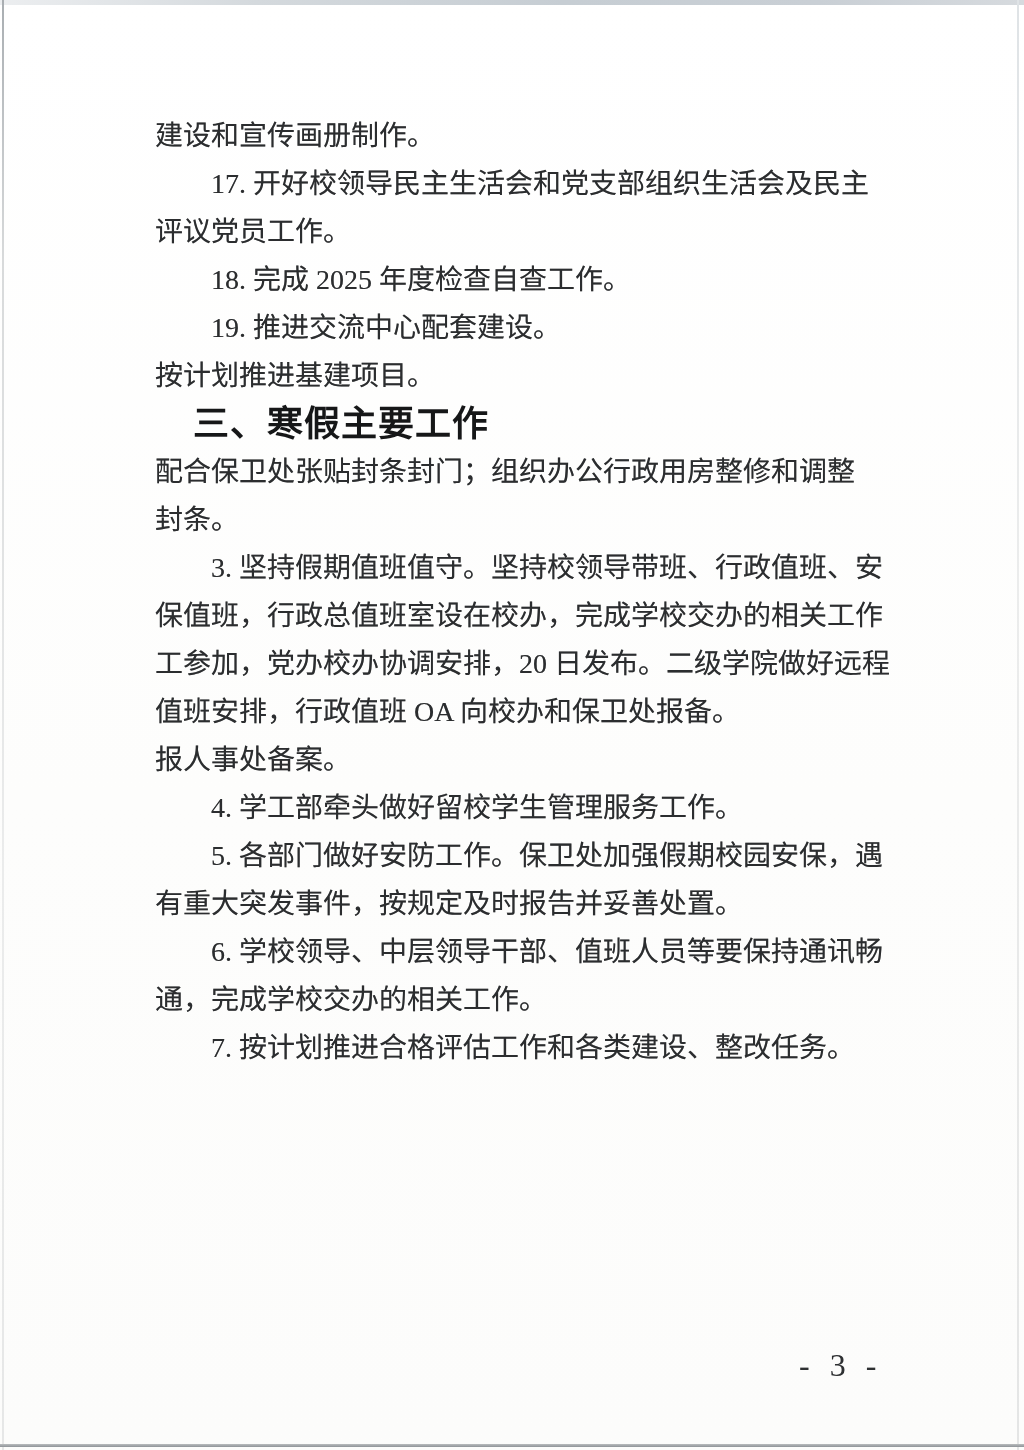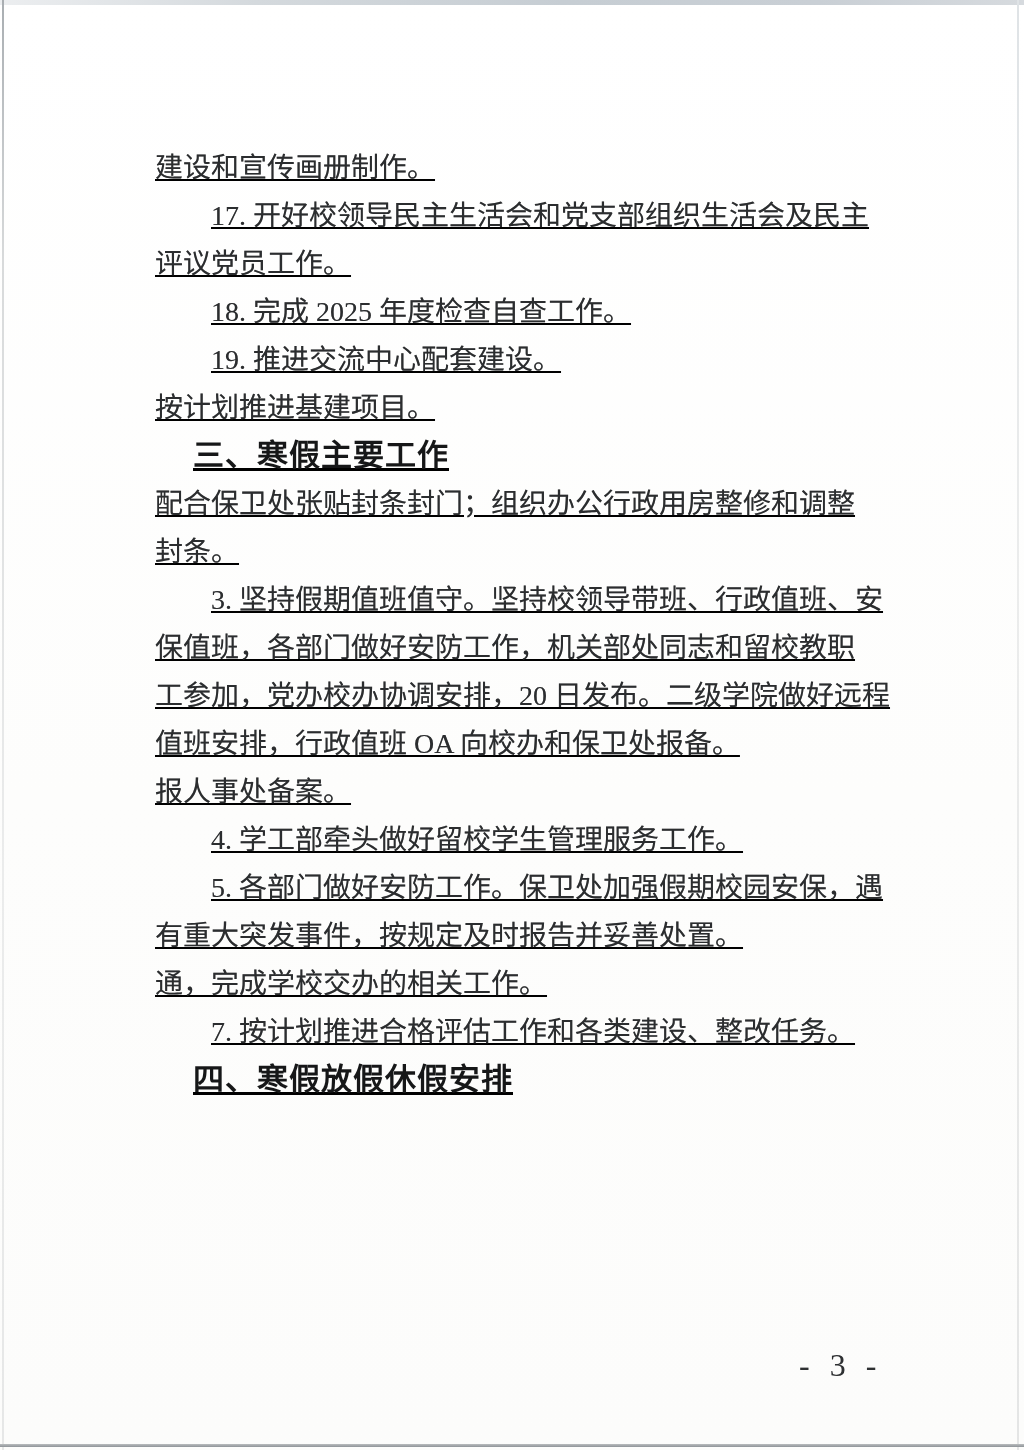--- a/index.html
+++ b/index.html
@@ -34,40 +34,39 @@
     background: linear-gradient(180deg, #dfe3e6 0%, #ebecec 40%, #e4e5e5 100%);
   }
   .edge-bottom {
     left: 0; top: 1444px; width: 1024px; height: 3px;
     background: linear-gradient(180deg, #b9bcbe 0%, #8f9498 100%);
   }
   
   .doc-body {
     position: absolute;
     left: 155px;
-    top: 144px;
+    top: 112px;
     width: 740px;
-    text-decoration: underline;
   }
   .line {
     font-size: 28px;
     line-height: 48px;
     height: 48px;
     color: #2b2d2f;
     letter-spacing: 0px;
     white-space: nowrap;
     text-shadow: 0 0 0.5px rgba(40, 40, 40, 0.45);
   }
   .line.indent {
     text-indent: 56px;
   }
   .line.heading {
     font-family: "Liberation Sans", "DejaVu Sans", sans-serif;
     font-weight: 700;
-    font-size: 31px;
+    font-size: 36px;
     color: #161718;
     text-indent: 38px;
     letter-spacing: 1px;
     text-shadow: none;
   }
   .page-number {
     position: absolute;
     left: 799px;
     top: 1347px;
     font-size: 32px;
@@ -90,26 +89,26 @@
       <div class="line plain">建设和宣传画册制作。</div>
       <div class="line indent">17. 开好校领导民主生活会和党支部组织生活会及民主</div>
       <div class="line plain">评议党员工作。</div>
       <div class="line indent">18. 完成 2025 年度检查自查工作。</div>
       <div class="line indent">19. 推进交流中心配套建设。</div>
       <div class="line plain">按计划推进基建项目。</div>
       <div class="line heading">三、寒假主要工作</div>
       <div class="line plain">配合保卫处张贴封条封门；组织办公行政用房整修和调整</div>
       <div class="line plain">封条。</div>
       <div class="line indent">3. 坚持假期值班值守。坚持校领导带班、行政值班、安</div>
-      <div class="line plain">保值班，各部门做好安防工作，机关部处同志和留校教职</div>
+      <div class="line plain">保值班，行政总值班室设在校办，完成学校交办的相关工作</div>
       <div class="line plain">工参加，党办校办协调安排，20 日发布。二级学院做好远程</div>
       <div class="line plain">值班安排，行政值班 OA 向校办和保卫处报备。</div>
       <div class="line plain">报人事处备案。</div>
       <div class="line indent">4. 学工部牵头做好留校学生管理服务工作。</div>
       <div class="line indent">5. 各部门做好安防工作。保卫处加强假期校园安保，遇</div>
       <div class="line plain">有重大突发事件，按规定及时报告并妥善处置。</div>
+      <div class="line indent">6. 学校领导、中层领导干部、值班人员等要保持通讯畅</div>
       <div class="line plain">通，完成学校交办的相关工作。</div>
       <div class="line indent">7. 按计划推进合格评估工作和各类建设、整改任务。</div>
-      <div class="line heading">四、寒假放假休假安排</div>
     </main>
 
   <div class="page-number">- 3 -</div>
 </div>
 
 </body></html>

